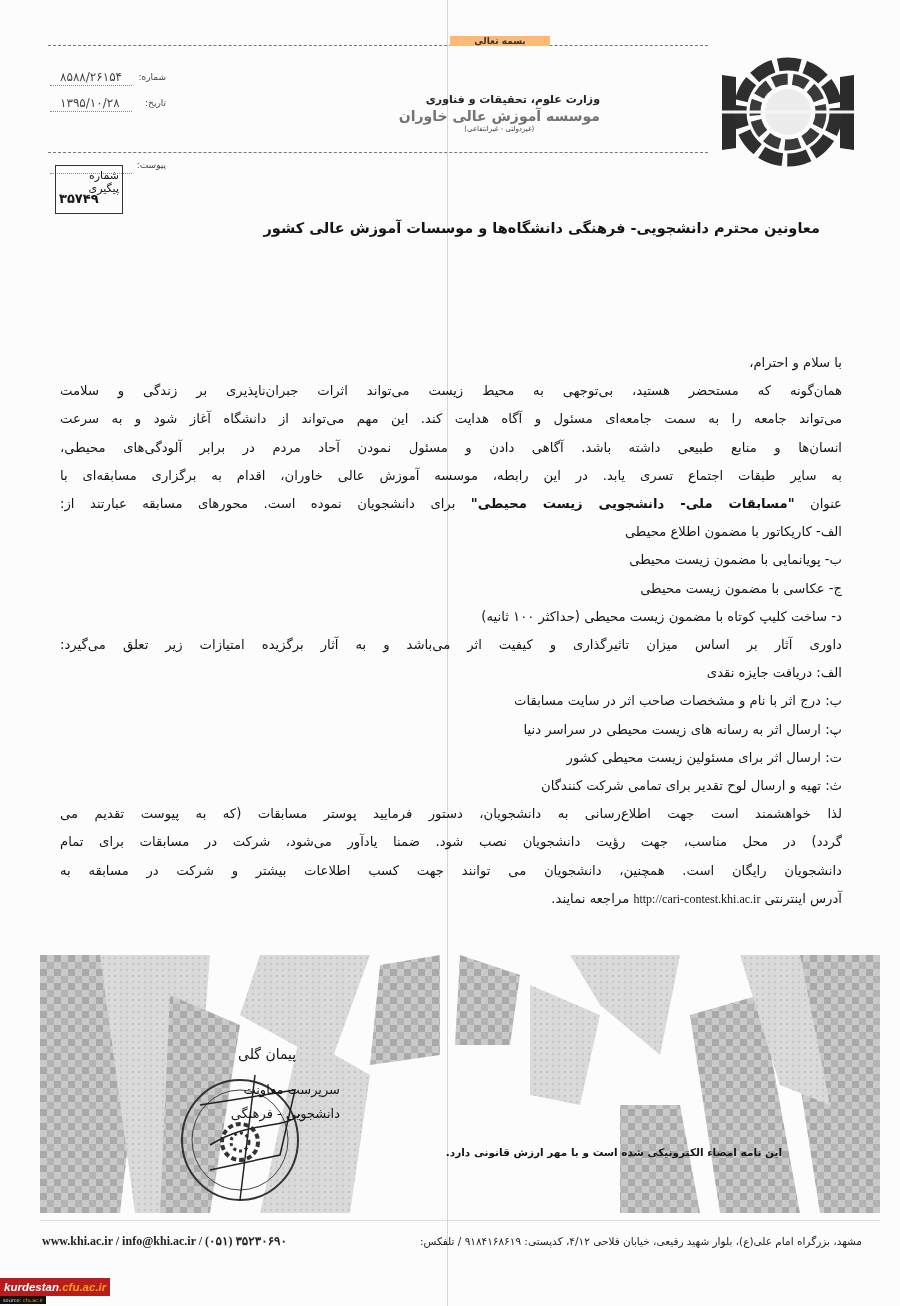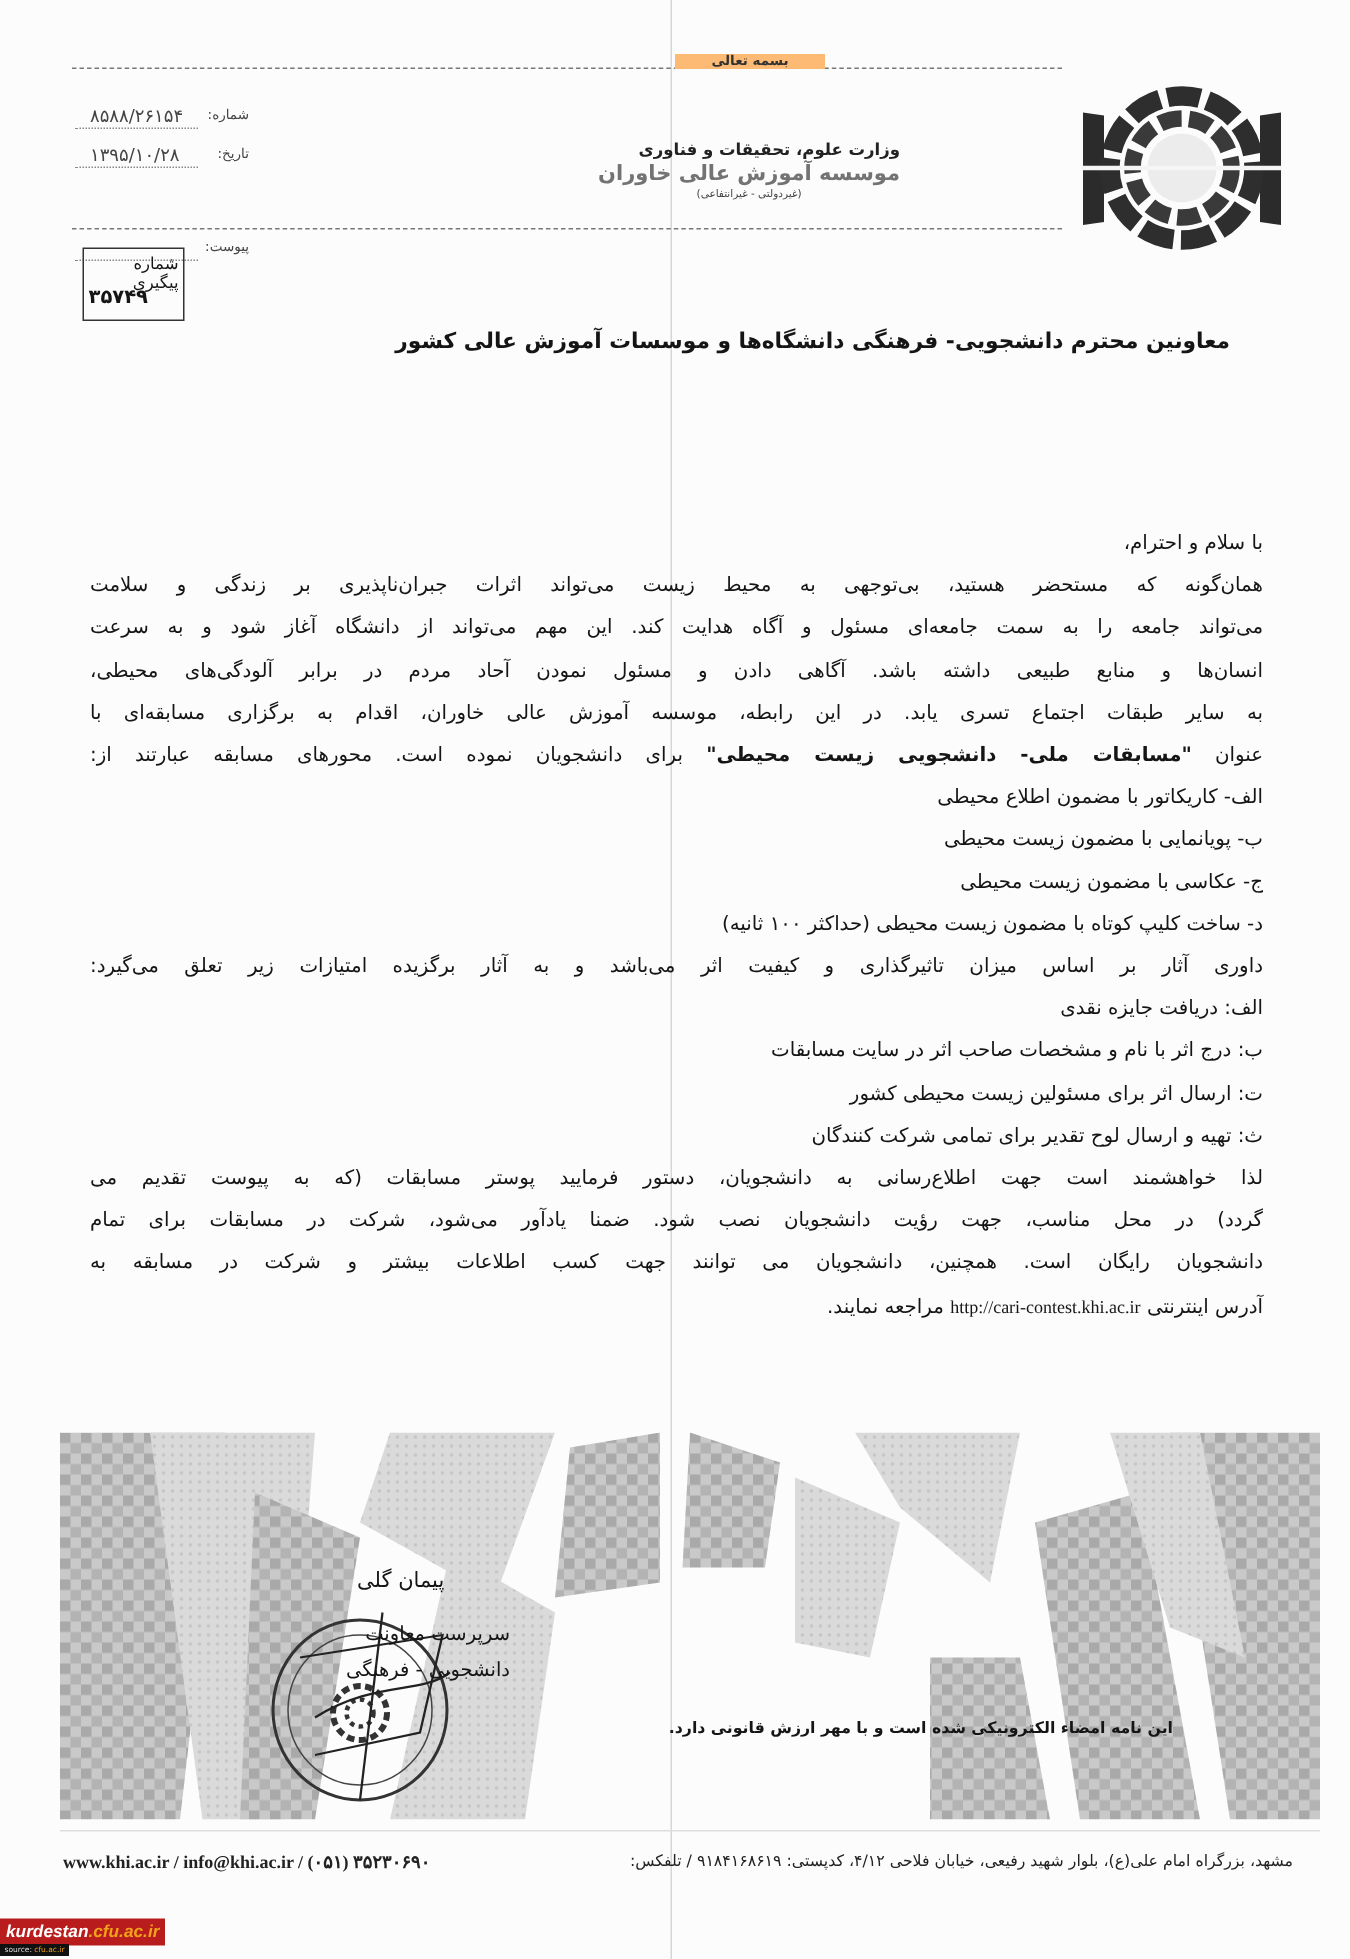--- a/index.html
+++ b/index.html
@@ -128,20 +128,21 @@
     <span class="line">انسان‌ها و منابع طبیعی داشته باشد. آگاهی دادن و مسئول نمودن آحاد مردم در برابر آلودگی‌های محیطی،</span>
     <span class="line">به سایر طبقات اجتماع تسری یابد. در این رابطه، موسسه آموزش عالی خاوران، اقدام به برگزاری مسابقه‌ای با</span>
     <span class="line"><span>عنوان </span><span class="b">"مسابقات ملی- دانشجویی زیست محیطی"</span><span> برای دانشجویان نموده است. محورهای مسابقه عبارتند از:</span></span>
     <span class="line short">الف- کاریکاتور با مضمون اطلاع محیطی</span>
     <span class="line short">ب- پویانمایی با مضمون زیست محیطی</span>
     <span class="line short">ج- عکاسی با مضمون زیست محیطی</span>
     <span class="line short">د- ساخت کلیپ کوتاه با مضمون زیست محیطی (حداکثر ۱۰۰ ثانیه)</span>
     <span class="line">داوری آثار بر اساس میزان تاثیرگذاری و کیفیت اثر می‌باشد و به آثار برگزیده امتیازات زیر تعلق می‌گیرد:</span>
     <span class="line short">الف: دریافت جایزه نقدی</span>
     <span class="line short">ب: درج اثر با نام و مشخصات صاحب اثر در سایت مسابقات</span>
+    <span class="line short">پ: ارسال اثر به رسانه های زیست محیطی در سراسر دنیا</span>
     <span class="line short">ت: ارسال اثر برای مسئولین زیست محیطی کشور</span>
     <span class="line short">ث: تهیه و ارسال لوح تقدیر برای تمامی شرکت کنندگان</span>
     <span class="line">لذا خواهشمند است جهت اطلاع‌رسانی به دانشجویان، دستور فرمایید پوستر مسابقات (که به پیوست تقدیم می</span>
     <span class="line">گردد) در محل مناسب، جهت رؤیت دانشجویان نصب شود. ضمنا یادآور می‌شود، شرکت در مسابقات برای تمام</span>
     <span class="line">دانشجویان رایگان است. همچنین، دانشجویان می توانند جهت کسب اطلاعات بیشتر و شرکت در مسابقه به</span>
     <span class="line short"><span>آدرس اینترنتی</span> <span class="url">http://cari-contest.khi.ac.ir</span> <span>مراجعه نمایند.</span></span>
   </div>
 
   <svg class="stamp" viewBox="0 0 150 150">
     <ellipse cx="70" cy="80" rx="58" ry="60" fill="none" stroke="#333" stroke-width="2"></ellipse>

